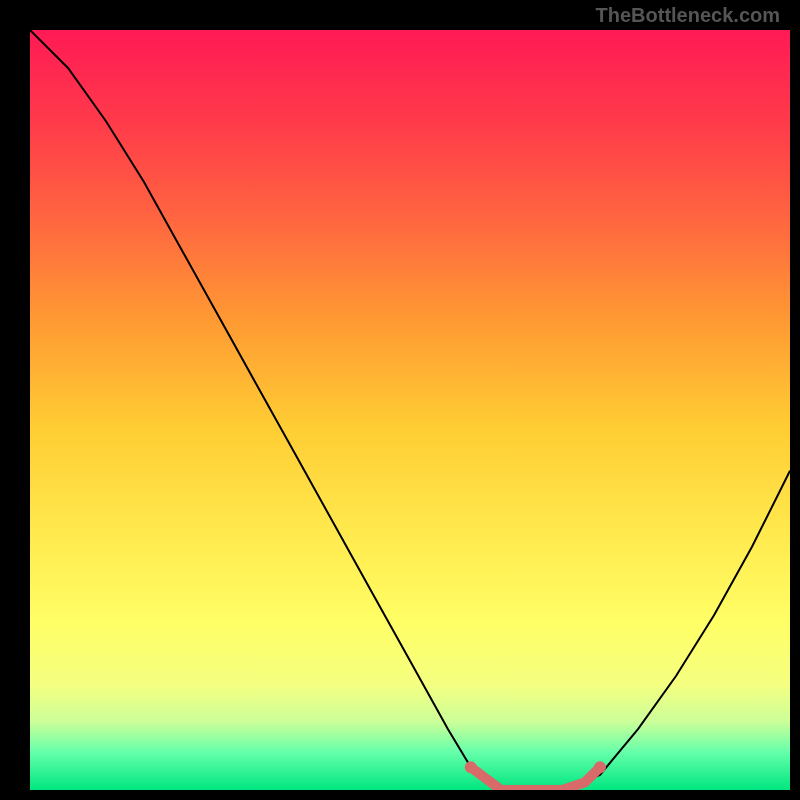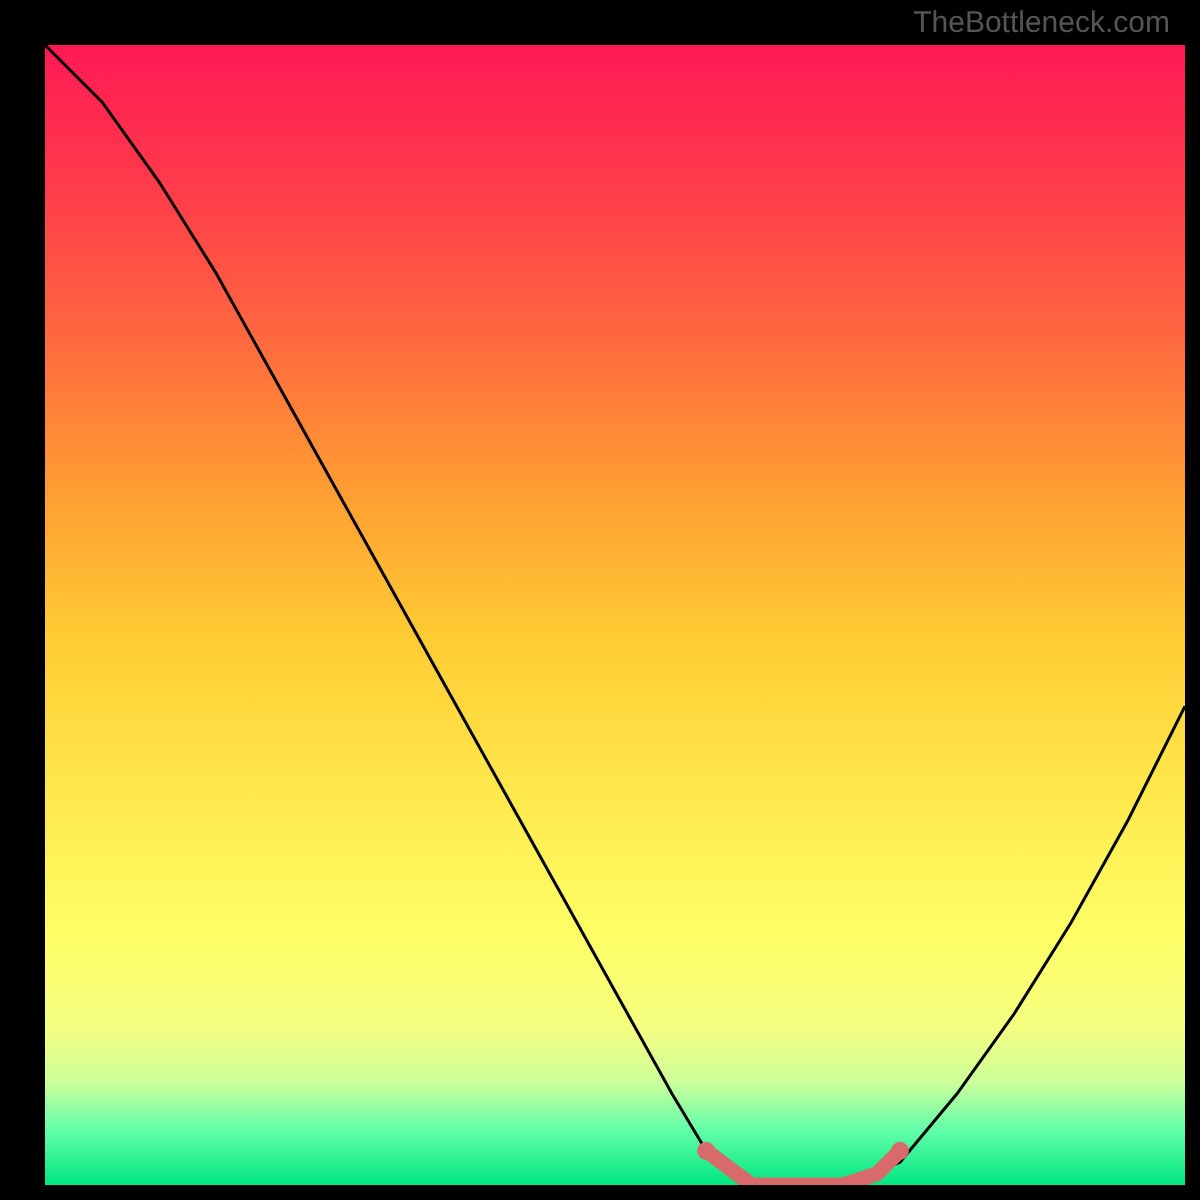--- a/index.html
+++ b/index.html
@@ -9,21 +9,21 @@
     background: #000;
     position: relative;
     font-family: Arial, sans-serif;
   }
   .watermark {
     position: absolute;
     top: 4px;
     right: 20px;
     color: #555;
     font-size: 20px;
-    font-weight: normal;
+    font-weight: bold;
     z-index: 10;
   }
   .plot-area {
     position: absolute;
     left: 30px;
     top: 30px;
     width: 760px;
     height: 760px;
     background: linear-gradient(to bottom,
       #ff1a55 0%,

